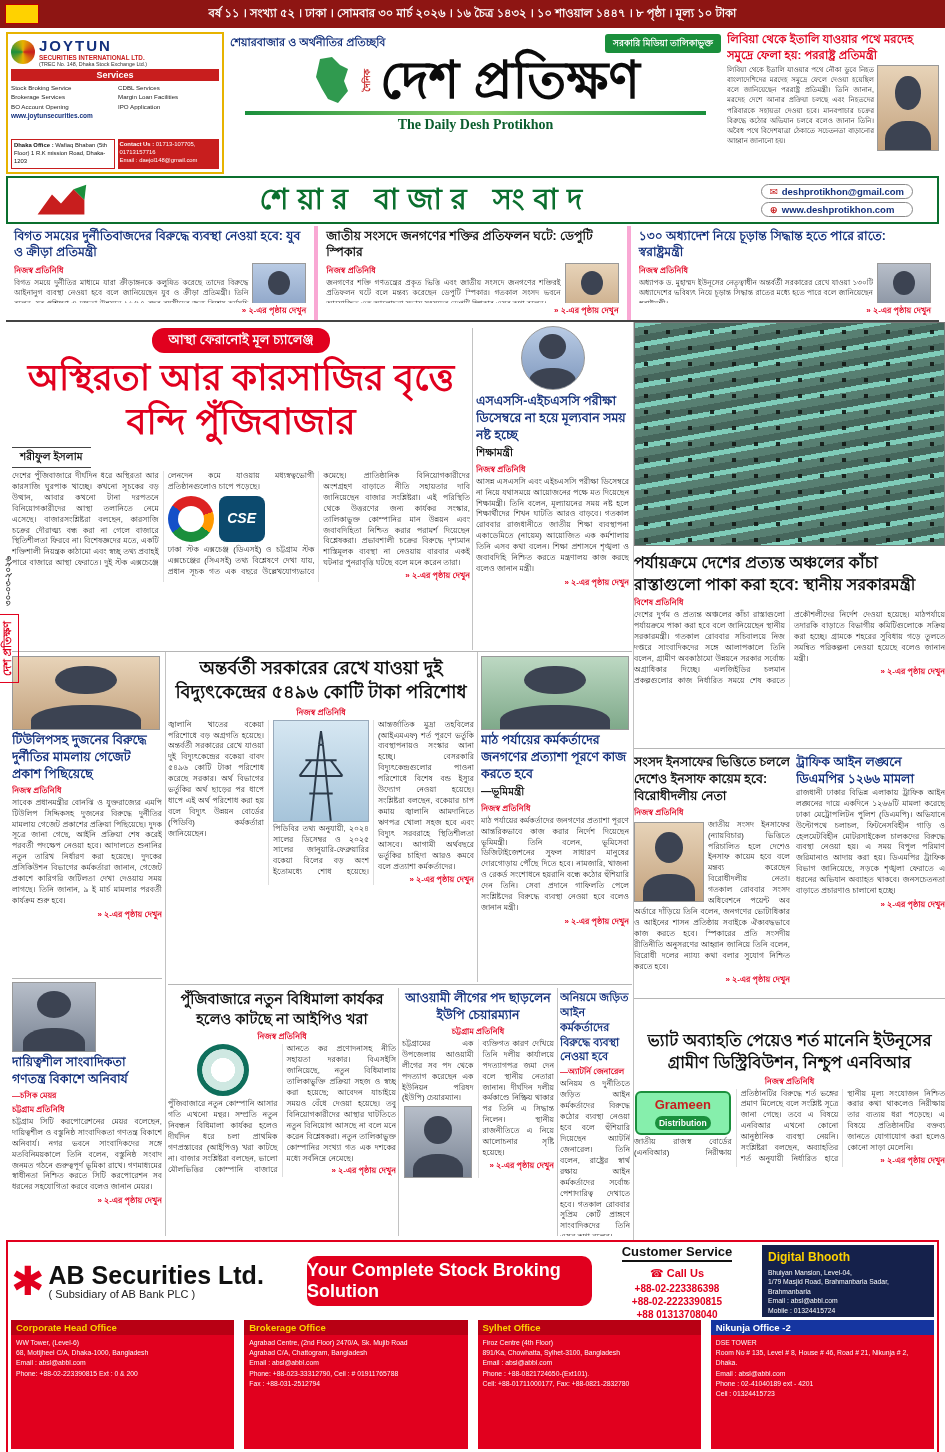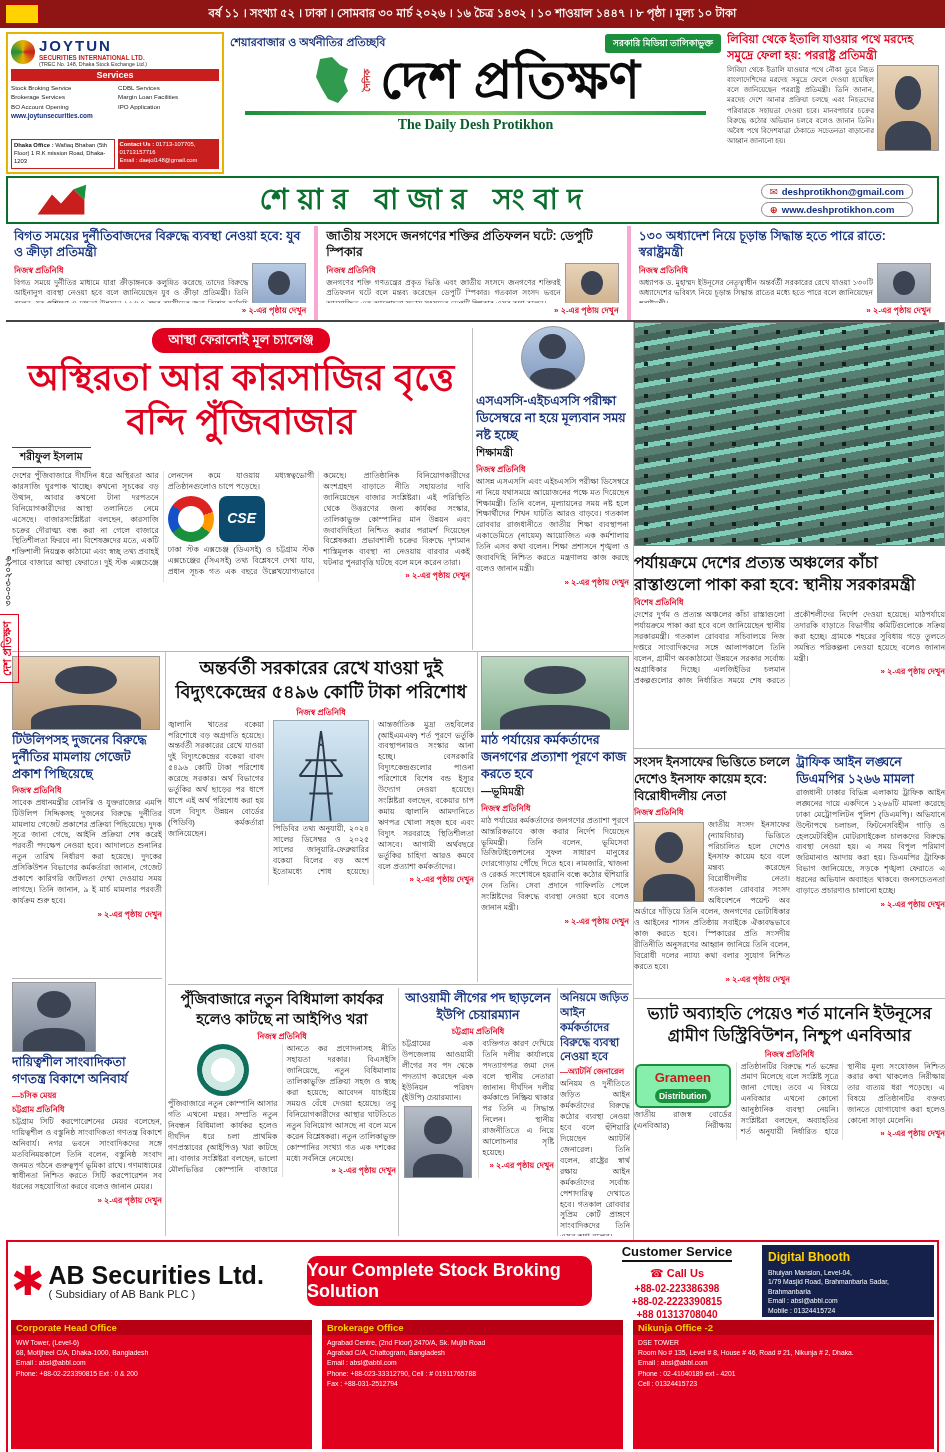--- a/index.html
+++ b/index.html
@@ -103,21 +103,21 @@
 .insaf-photo{float:left;width:70px;height:80px;margin:2px 4px 2px 0;border:1px solid #999;}
 .traffic{left:790px;top:432px;width:149px;height:240px;}
 .journalism{left:6px;top:660px;width:150px;height:254px;}
 .j-photo{width:84px;height:70px;border:1px solid #999;margin-bottom:2px;}
 .ipo{left:162px;top:668px;width:228px;height:246px;}
 .bsec{width:52px;height:52px;border-radius:50%;border:5px solid #0f6f5c;background:radial-gradient(circle,#fff 40%,#cfe8e2 41% 70%,#0f6f5c 71%);margin:0 auto 3px;break-inside:avoid;}
 .awami{left:396px;top:668px;width:152px;height:246px;}
 .awami-photo{width:68px;height:72px;margin:2px auto;break-inside:avoid;border:1px solid #999;}
 .attorney{left:554px;top:668px;width:70px;height:246px;}
 .h-sm{font-size:11px;font-weight:bold;line-height:1.35;}
-.vat{left:628px;top:680px;width:311px;height:236px;}
+.vat{left:628px;top:707px;width:311px;height:236px;}
 .grameen{width:96px;border:2px solid #1a8f3c;border-radius:6px;background:#86efac;padding:3px 4px;text-align:center;margin:2px auto;break-inside:avoid;}
 .g1{color:#c81e1e;font-weight:bold;font-size:13px;}
 .g2{background:#1a8f3c;color:#fff;border-radius:8px;font-size:8.5px;font-weight:bold;padding:1px 4px;margin-top:2px;display:inline-block;}
 
 
 .photo{background:#ccc;}
 .portrait{position:relative;overflow:hidden;background:linear-gradient(180deg,#c5d2de,#93a7b8);}
 .portrait::before{content:"";position:absolute;width:42%;height:40%;left:29%;top:12%;border-radius:50%;background:#3c4352;}
 .portrait::after{content:"";position:absolute;width:76%;height:46%;left:12%;bottom:-12%;border-radius:46% 46% 0 0;background:#3c4352;}
 .p-warm{background:linear-gradient(180deg,#e7d3b8,#c3a27e);}
@@ -454,20 +454,28 @@
       </div>
       <div class="office">
         <div class="office-h">Brokerage Office</div>
         <div class="office-b pre">Agrabad Centre, (2nd Floor) 2470/A, Sk. Mujib Road
 Agrabad C/A, Chattogram, Bangladesh
 Email : absl@abbl.com
 Phone: +88-023-33312790, Cell : # 01911765788
 Fax : +88-031-2512794</div>
       </div>
       <div class="office">
+        <div class="office-h">Sylhet Office</div>
+        <div class="office-b pre">Firoz Centre (4th Floor)
+891/Ka, Chowhatta, Sylhet-3100, Bangladesh
+Email : absl@abbl.com
+Phone : +88-0821724650-(Ext101).
+Cell: +88-01711000177, Fax: +88-0821-2832780</div>
+      </div>
+      <div class="office">
         <div class="office-h">Nikunja Office -2</div>
         <div class="office-b pre">DSE TOWER
 Room No # 135, Level # 8, House # 46, Road # 21, Nikunja # 2, Dhaka.
 Email : absl@abbl.com
 Phone : 02-41040189 ext - 4201
 Cell : 01324415723</div>
       </div>
     </div>
   </div>
 

